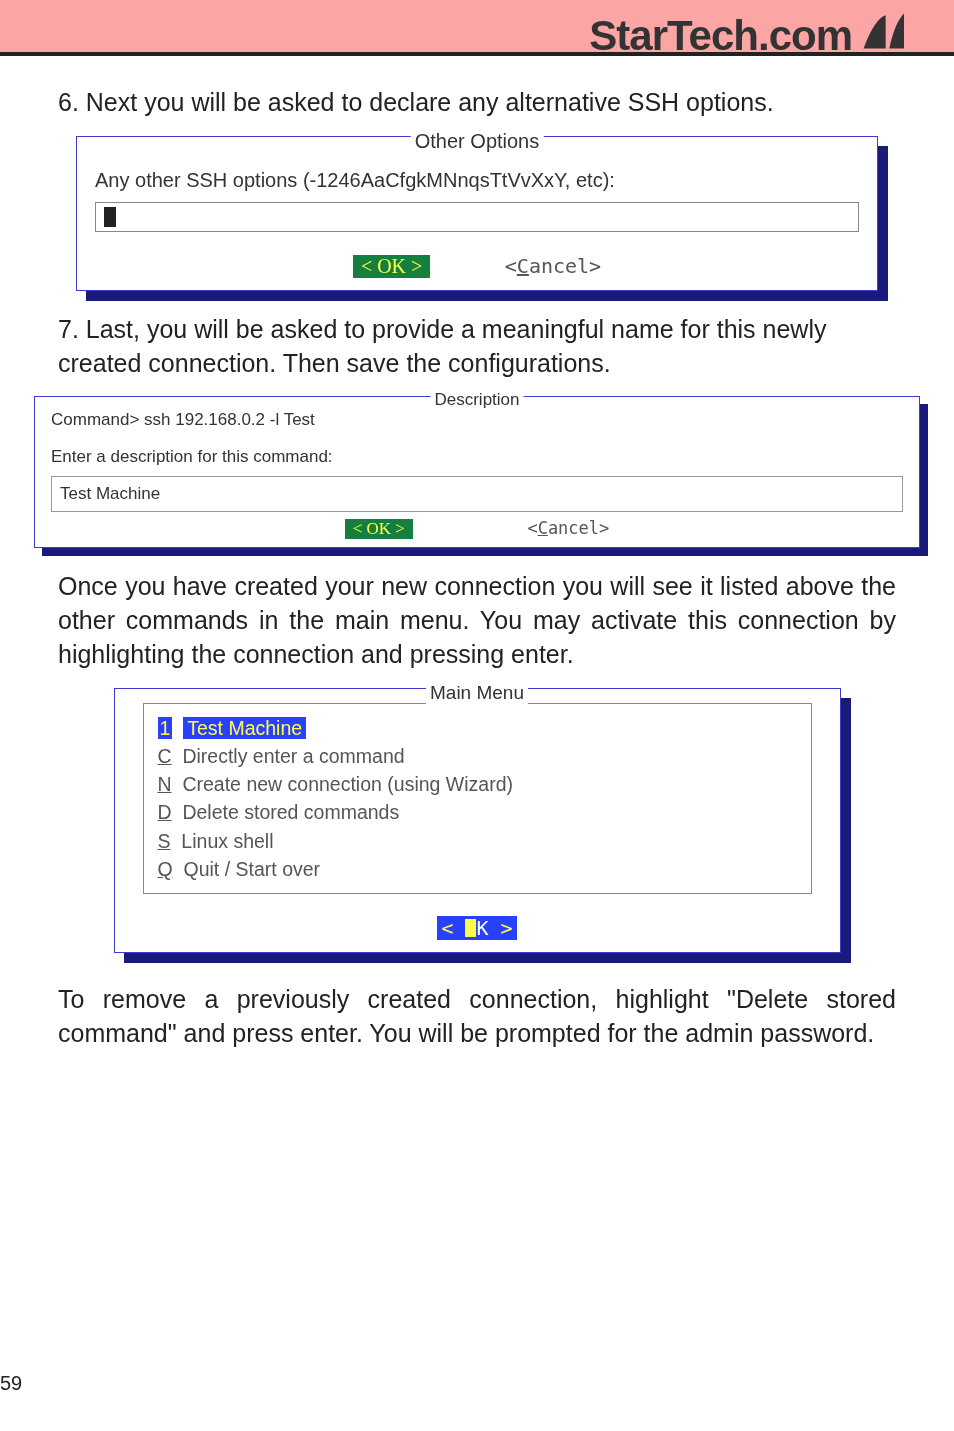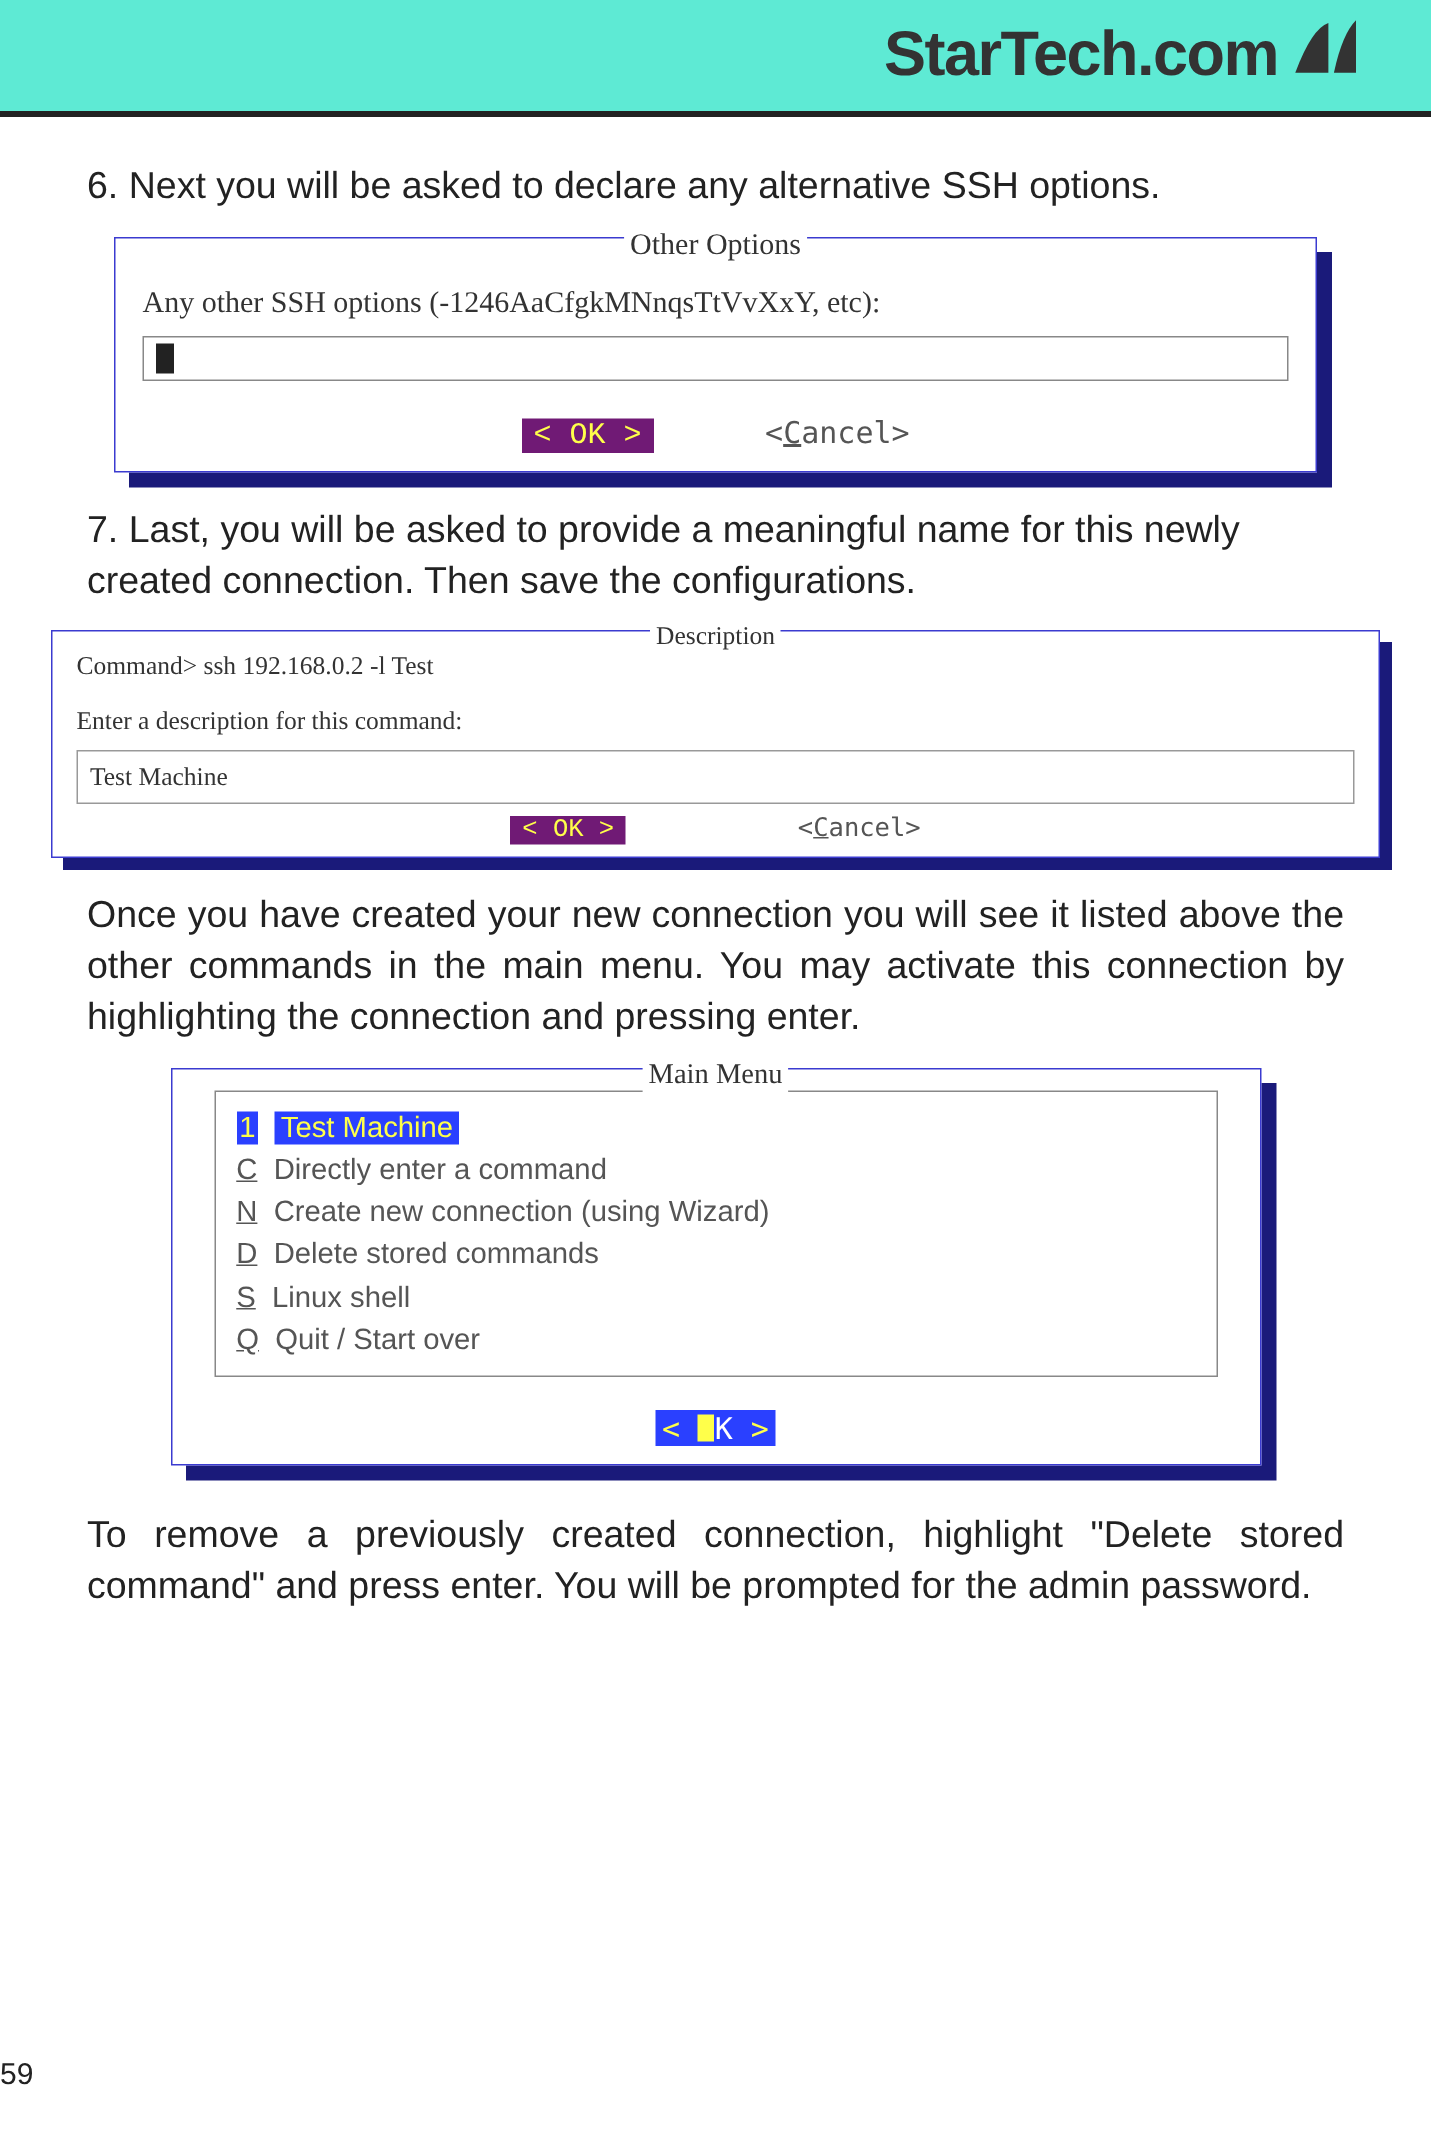--- a/index.html
+++ b/index.html
@@ -4,22 +4,22 @@
 <style>
   * { margin: 0; padding: 0; box-sizing: border-box; }
   body {
     width: 954px;
     height: 1431px;
     font-family: Arial, Helvetica, sans-serif;
     background: #fff;
     position: relative;
   }
   .header-bar {
-    height: 78px;
-    background: #5eead4;
+    height: 56px;
+    background: #fca5a5;
     border-bottom: 4px solid #222;
     position: relative;
     margin-bottom: 30px;
   }
   .logo {
     position: absolute;
     right: 50px;
     top: 8px;
     font-family: Arial, sans-serif;
     font-size: 42px;
@@ -70,21 +70,21 @@
     left: 50%;
     transform: translateX(-50%);
     background: #fff;
     padding: 0 4px;
     color: #3b3bd0;
     font-family: monospace;
     font-size: 20px;
     white-space: nowrap;
   }
   .mono {
-    font-family: Liberation Serif, serif;
+    font-family: Liberation Sans, sans-serif;
     font-size: 20px;
     color: #333;
     line-height: 1.55;
     white-space: pre;
   }
   .dialog-input-row {
     border: 1px solid #888;
     padding: 4px 8px;
     margin: 6px 0;
     min-height: 30px;
@@ -96,23 +96,23 @@
     width: 12px;
     height: 20px;
     background: #222;
   }
   .btn-row {
     text-align: center;
     margin-top: 10px;
   }
   .btn-ok {
     display: inline-block;
-    background: #701a75;
-    color: #ffff4a;
-    font-family: Liberation Mono, monospace;
+    background: #15803d;
+    color: #ffff4a;
+    font-family: Liberation Serif, serif;
     font-size: 20px;
     padding: 0 8px;
     margin-right: 70px;
   }
   .btn-cancel {
     font-family: monospace;
     font-size: 20px;
     color: #555;
   }
   .underline { text-decoration: underline; }

